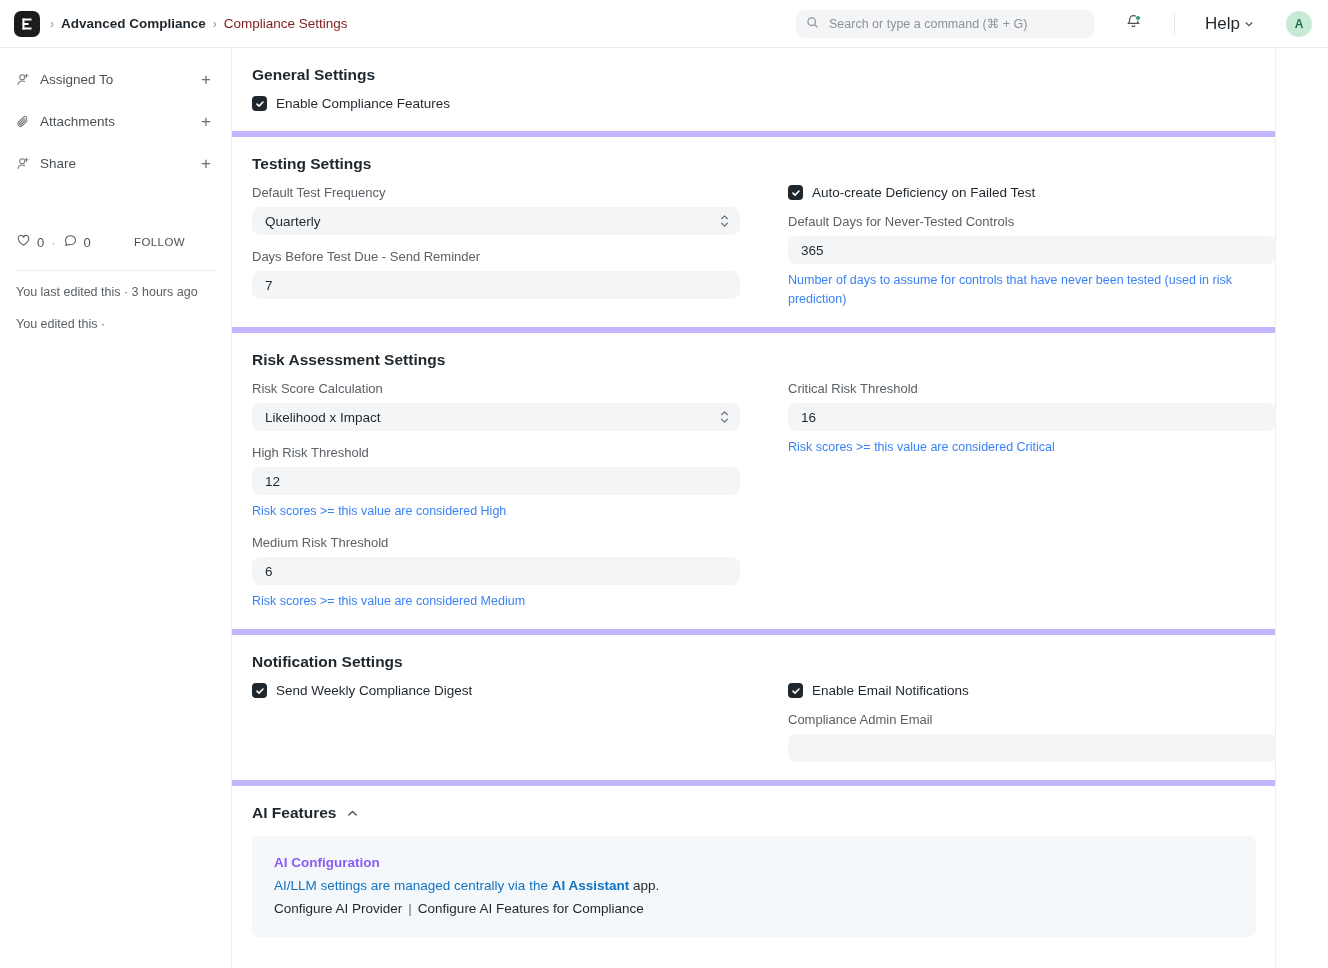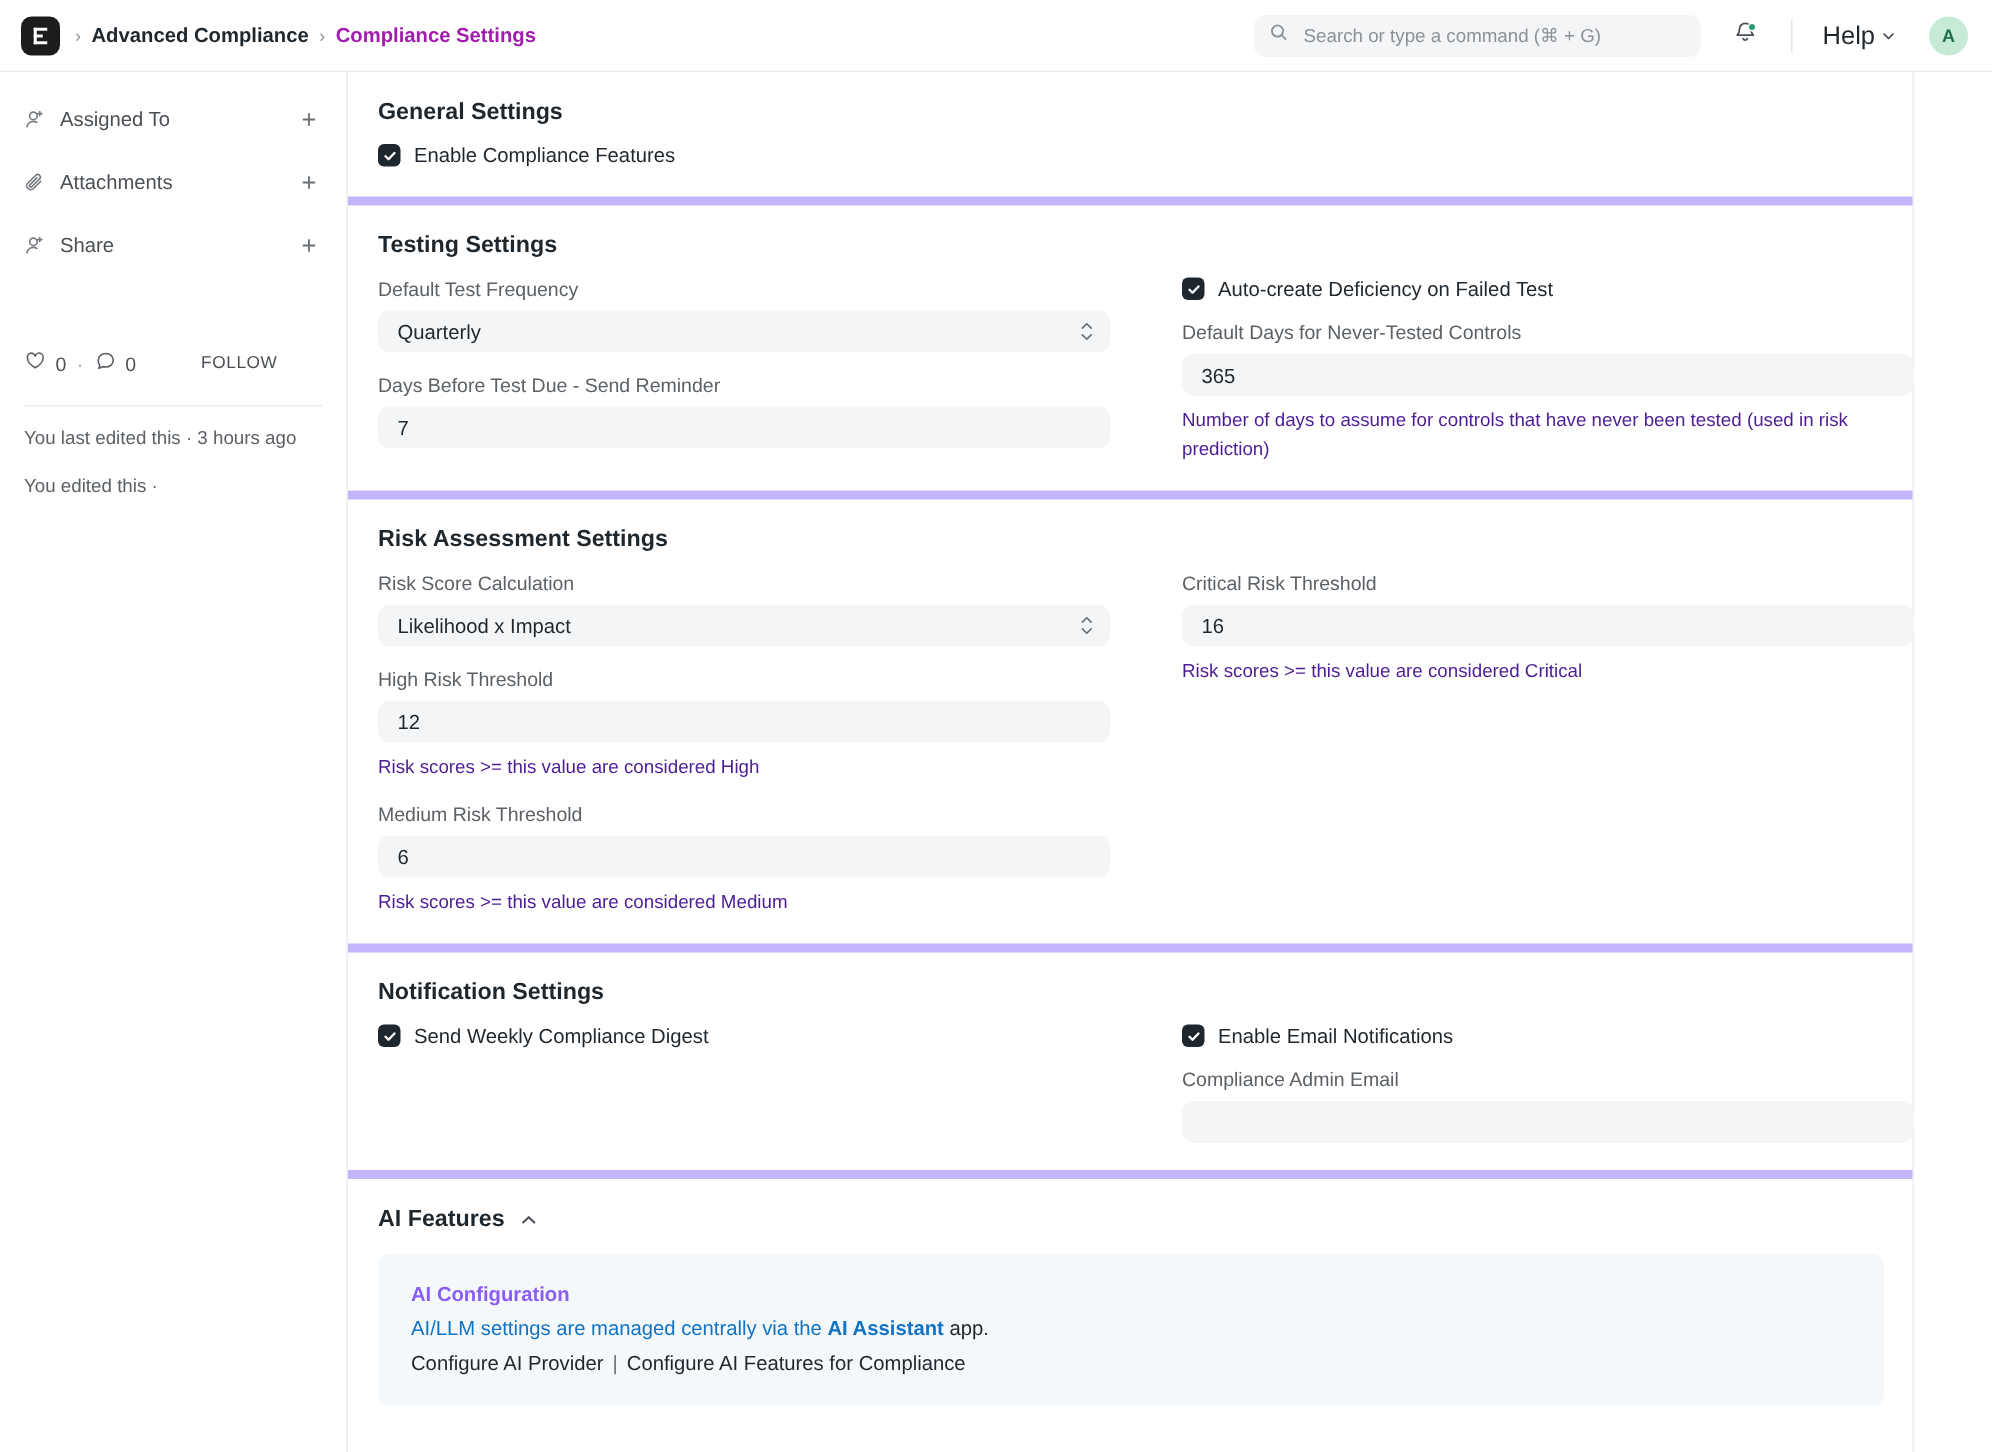--- a/index.html
+++ b/index.html
@@ -32,26 +32,26 @@
   .logo svg { display: block; }
 
   .crumbs {
     display: flex; align-items: center;
     margin-left: 10px;
     gap: 7px;
     font-size: 13.5px;
   }
   .crumb-sep { color: #8d9196; font-size: 12px; line-height: 1; }
   .crumb-link { color: #1f272e; font-weight: 600; cursor: pointer; }
-  .crumb-current { color: #a21caf; font-weight: 700; }
+  .crumb-current { color: #7f1d1d; font-weight: 400; }
 
   .nav-right {
     margin-left: auto;
     display: flex; align-items: center;
-    gap: 6px;
+    gap: 16px;
   }
   .searchbox {
     width: 298px; height: 28px;
     background: #f4f5f6;
     border-radius: 8px;
     display: flex; align-items: center;
     padding: 0 10px;
     gap: 8px;
   }
   .searchbox input {
@@ -199,21 +199,21 @@
   .select-wrap { position: relative; width: 488px; }
   .select-wrap .ctl { width: 100%; padding-right: 30px; }
   .select-chevs {
     position: absolute; right: 11px; top: 50%;
     transform: translateY(-50%);
     display: flex; flex-direction: column; gap: 2px;
     pointer-events: none; color: #6b7075;
   }
 
   .hint {
-    font-size: 12.5px; color: #4c1d95;
+    font-size: 12.5px; color: #3b82f6;
     margin-top: 7px;
     line-height: 19px;
     max-width: 488px;
   }
 
   .cbrow {
     display: flex; align-items: center;
     gap: 9px;
     cursor: pointer;
     margin-bottom: 14px;

